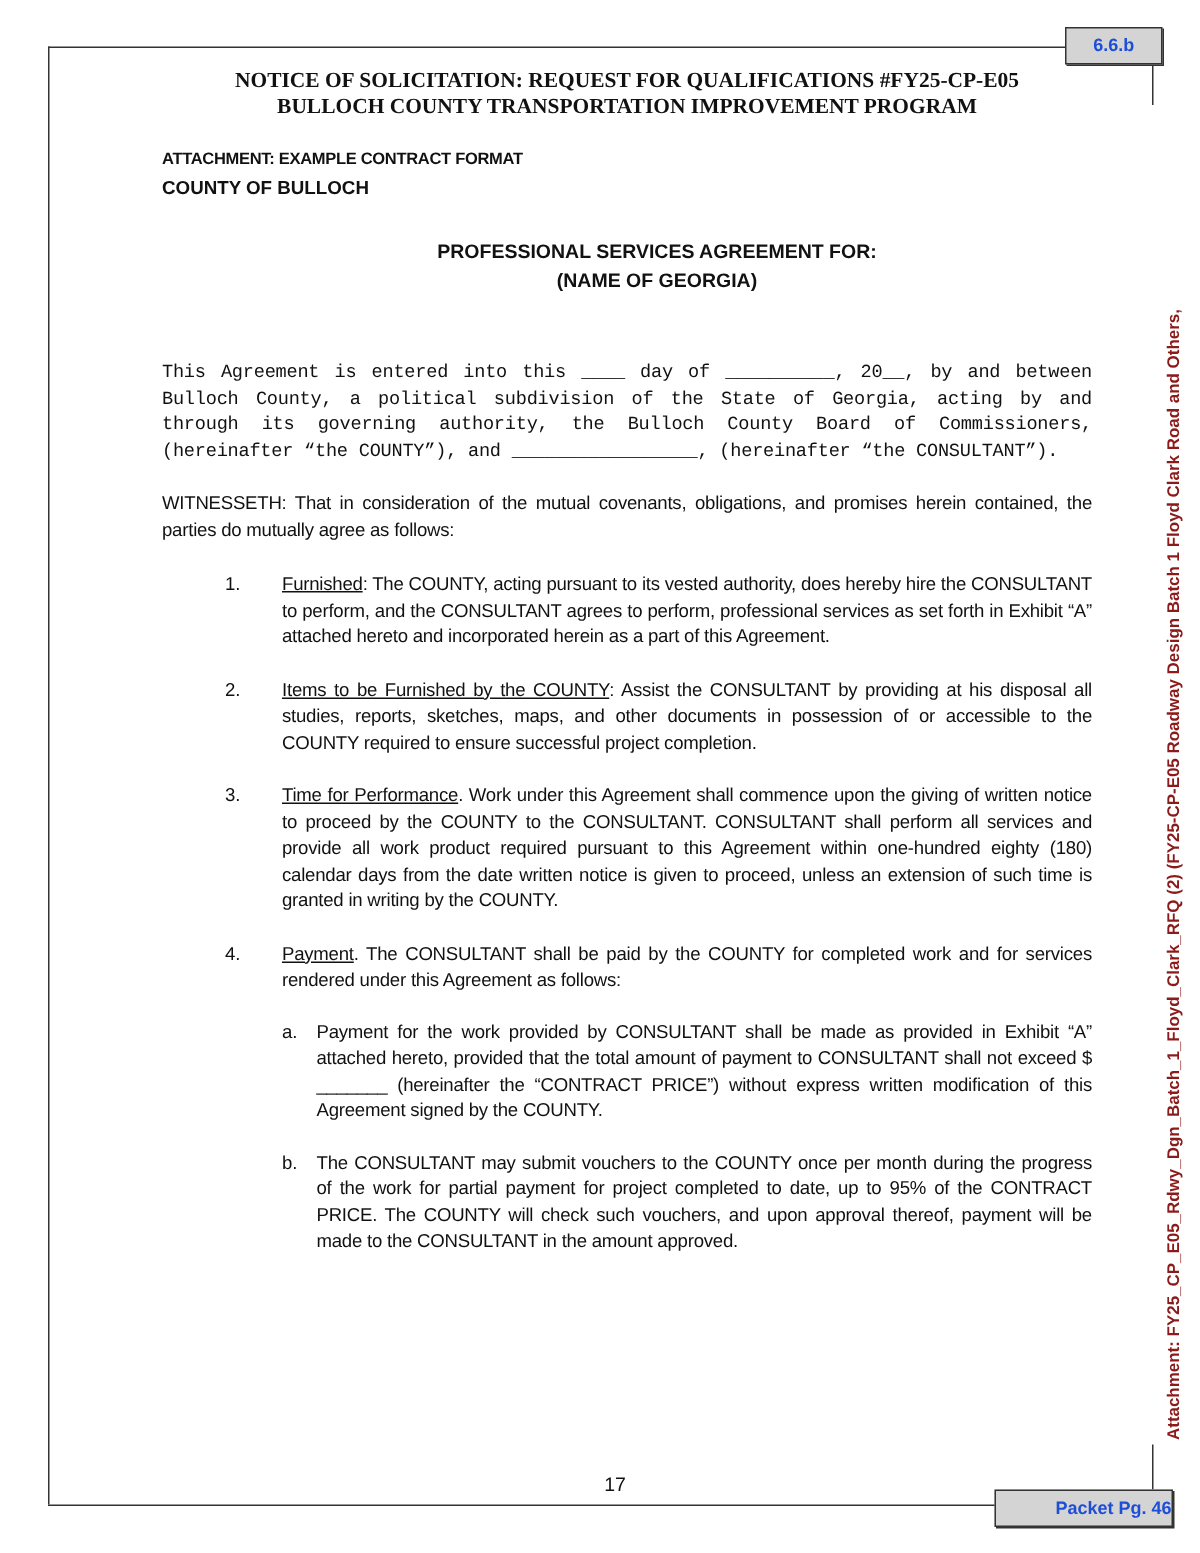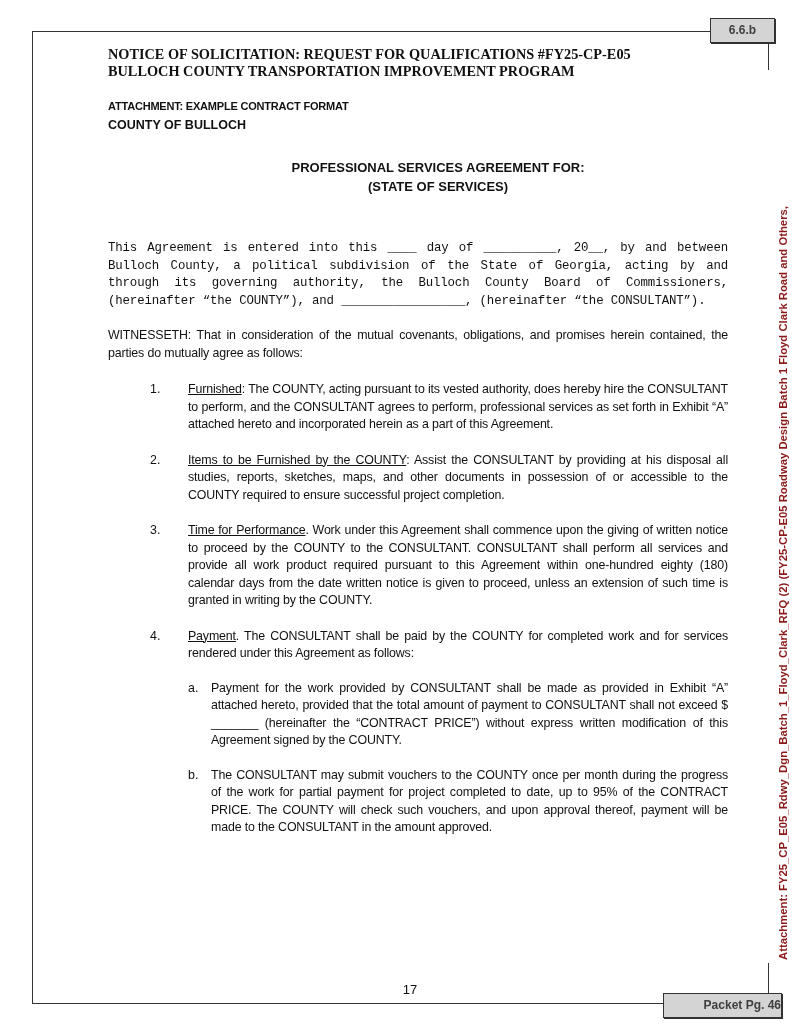--- a/index.html
+++ b/index.html
@@ -3,31 +3,31 @@
 <meta charset="utf-8">
 <style>
   html, body { margin:0; padding:0; background:#ffffff; }
   body { width:800px; height:1035px; position:relative; overflow:hidden; color:#111; }
   .frame-top { position:absolute; left:32px; top:31px; width:678px; height:0; border-top:1px solid #333; }
   .frame-left { position:absolute; left:32px; top:31px; width:0; height:972px; border-left:1px solid #333; }
   .frame-bottom { position:absolute; left:32px; top:1003px; width:632px; height:0; border-top:1px solid #333; }
   .side-line-top { position:absolute; left:768px; top:42px; width:0; height:28px; border-left:1px solid #333; }
   .side-line-bottom { position:absolute; left:768px; top:963px; width:0; height:30px; border-left:1px solid #333; }
   .stamp { position:absolute; background:#d4d4d4; border:1px solid #333; box-shadow:1px 1px 0 #333;
-           font-family:"Liberation Sans", sans-serif; font-weight:bold; font-size:12px; text-align:center; color:#404040; }
+           font-family:"Liberation Sans", sans-serif; font-weight:bold; font-size:12px; text-align:center; color:#1d4ed8; }
   .stamp-top { left:710px; top:18px; width:63px; height:23px; line-height:23px; }
   .stamp-bottom { left:663px; top:993px; width:117px; height:23px; line-height:23px;text-align:right; }
   .side-text { position:absolute; left:775px; top:960px; width:895px; height:16px;
                transform:rotate(-90deg); transform-origin:0 0;
                font-family:"Liberation Sans", sans-serif; font-weight:bold; font-size:11.3px;
                color:#8b1a1a; white-space:nowrap; line-height:16px; }
   .page-num { position:absolute; left:0; width:820px; top:982px; text-align:center;
               font-family:"Liberation Sans", sans-serif; font-size:13px; }
   .content { position:absolute; left:108px; top:46px; width:620px; font-family:"Liberation Sans", sans-serif; }
-  .hdr { font-family:"Liberation Serif", serif; font-weight:bold; font-size:14.3px; text-align:left; line-height:17px; margin:0; }
+  .hdr { font-family:"Liberation Serif", serif; font-weight:bold; font-size:14.3px; text-align:center; line-height:17px; margin:0; }
   .attach { font-weight:bold; font-size:11px; margin-top:20px; letter-spacing:-0.2px; }
   .state { font-size:17.5px; margin-top:31px; line-height:22px; }
   .county { font-weight:bold; font-size:12.5px; margin-top:6px; }
   .title { font-weight:bold; font-size:13px; text-align:center; margin-top:26px; line-height:19px; padding-left:40px; }
   p.body { font-size:12.4px; line-height:17.5px; text-align:justify; margin:0; letter-spacing:-0.15px; }
   .p1 { margin-top:44px !important;font-family:Liberation Mono, monospace; }
   .p2 { margin-top:17px !important; }
   .item { position:relative; padding-left:80px; margin-left:0; margin-top:18px; }
   .item .num { position:absolute; left:42px; top:0; font-size:12.4px; line-height:17.5px; }
   .item .txt { font-size:12.4px; line-height:17.5px; text-align:justify; letter-spacing:-0.15px; }
@@ -54,21 +54,21 @@
 <div class="content">
   <p class="hdr">NOTICE OF SOLICITATION: REQUEST FOR QUALIFICATIONS #FY25-CP-E05</p>
   <p class="hdr">BULLOCH COUNTY TRANSPORTATION IMPROVEMENT PROGRAM</p>
 
   <div class="attach">ATTACHMENT: EXAMPLE CONTRACT FORMAT</div>
 
   <div class="county">COUNTY OF BULLOCH</div>
 
   <div class="title">
     <div>PROFESSIONAL SERVICES AGREEMENT FOR:</div>
-    <div>(STATE OF SERVICES)</div>
+    <div>(NAME OF GEORGIA)</div>
   </div>
 
   <p class="body p1">This Agreement is entered into this ____ day of __________, 20__, by and between Bulloch County, a political subdivision of the State of Georgia, acting by and through its governing authority, the Bulloch County Board of Commissioners, (hereinafter “the COUNTY”), and _________________, (hereinafter “the CONSULTANT”).</p>
   <p class="body p2">WITNESSETH:  That in consideration of the mutual covenants, obligations, and promises herein contained, the parties do mutually agree as follows:</p>
 
   <div class="item first-item">
     <span class="num">1.</span>
     <div class="txt"><u>Furnished</u><span>:  </span><span>The COUNTY, acting pursuant to its vested authority, does hereby hire the CONSULTANT to perform, and the CONSULTANT agrees to perform, professional services as set forth in Exhibit “A” attached hereto and incorporated herein as a part of this Agreement.</span></div>
   </div>
 

